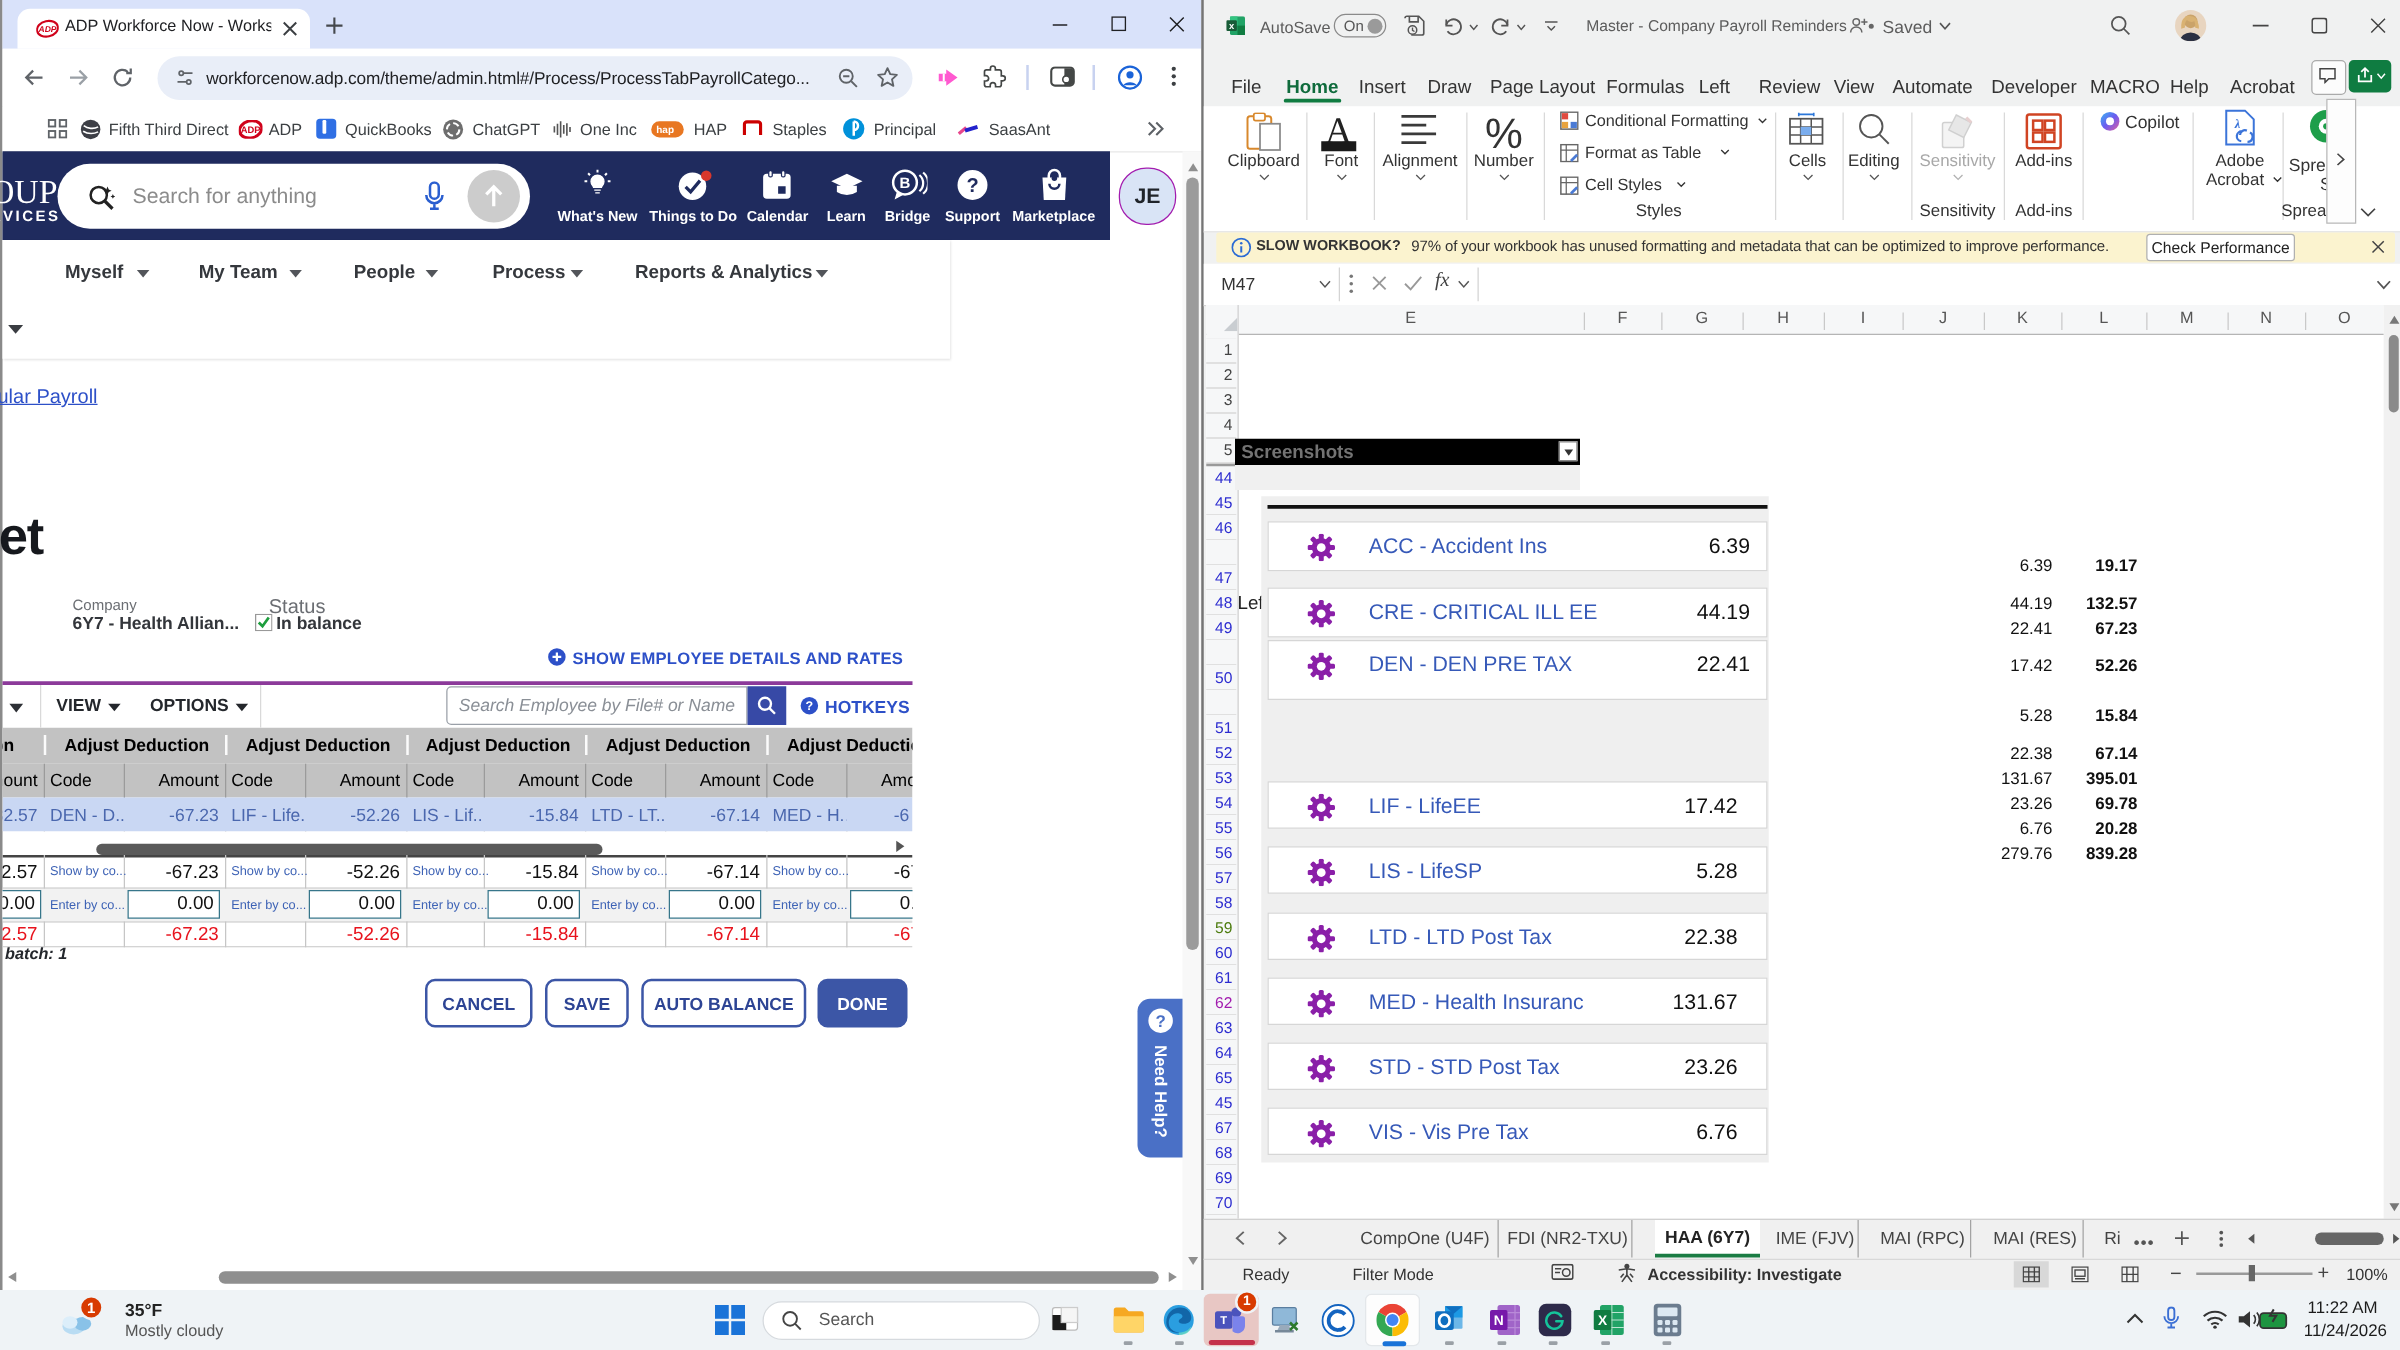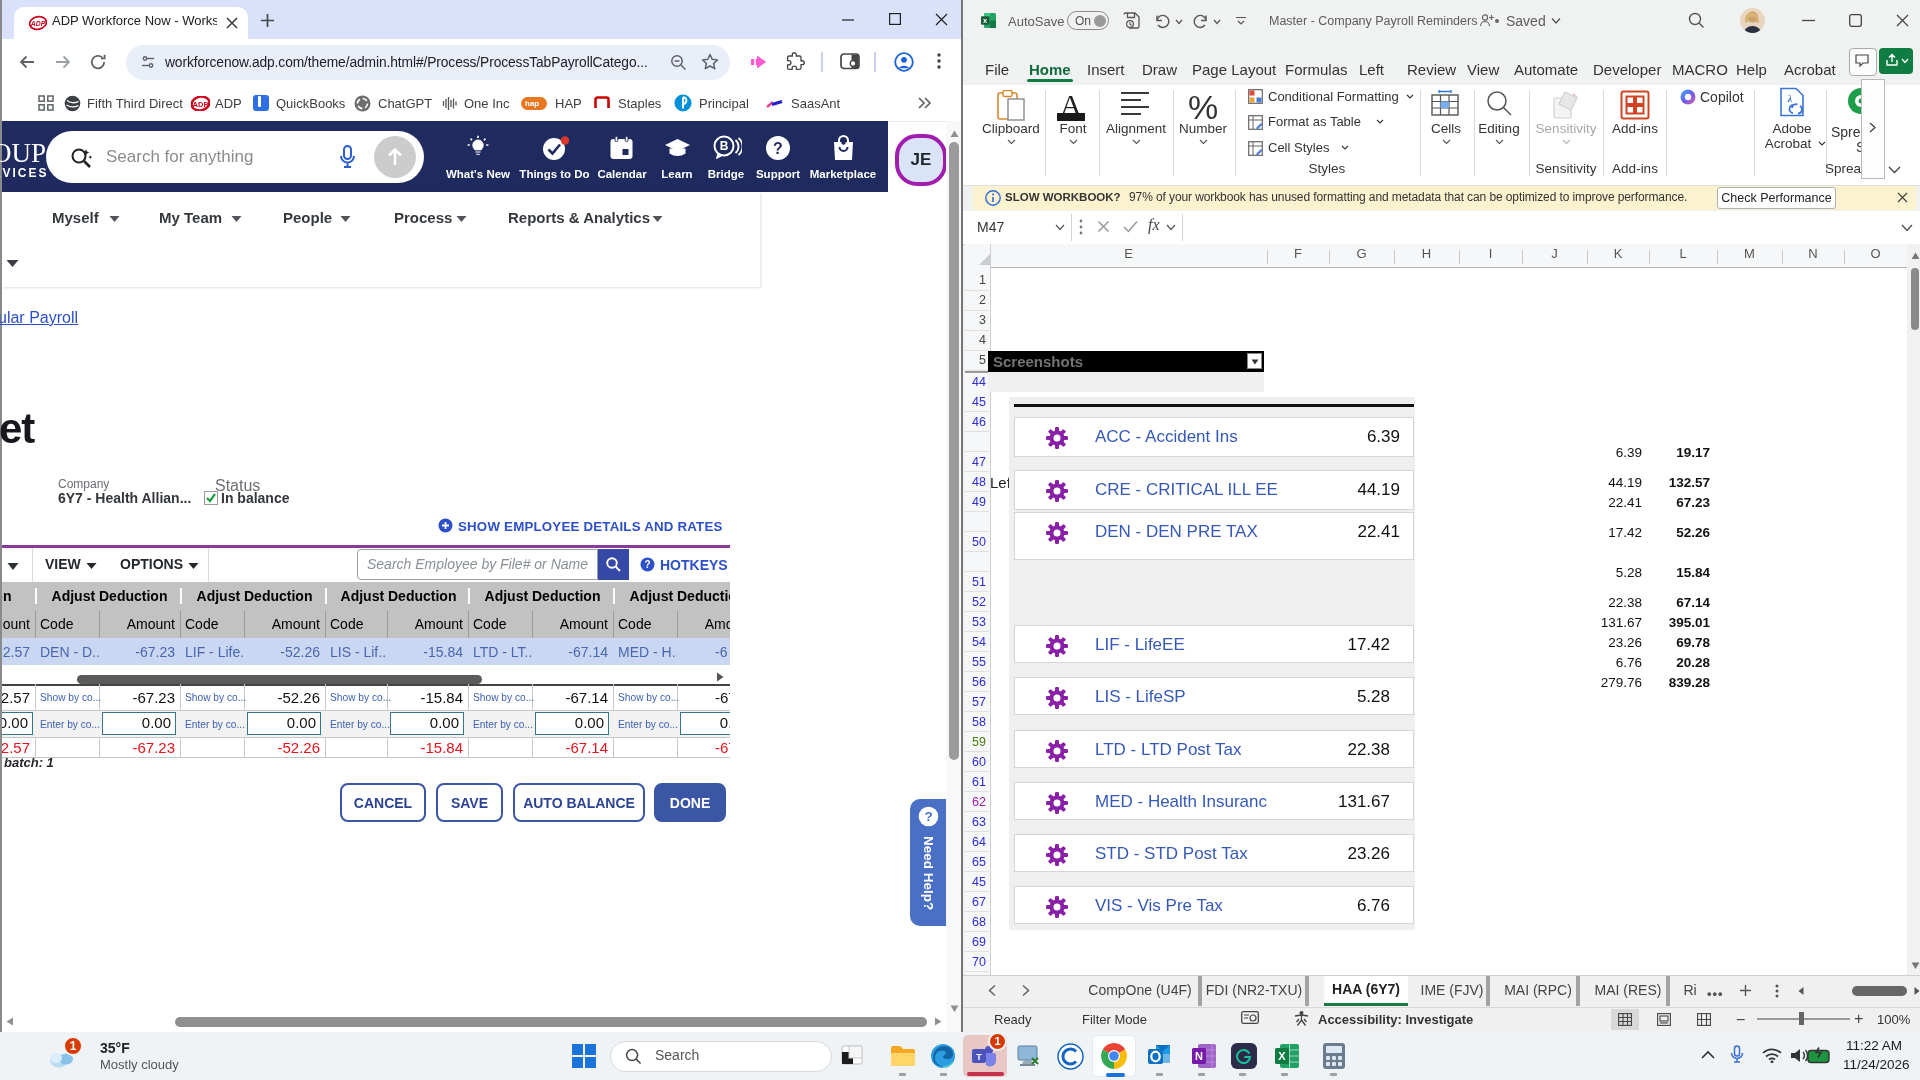--- a/index.html
+++ b/index.html
@@ -30,21 +30,21 @@
 .rc{position:absolute;top:157px;height:18px;line-height:18px;color:#e8131d;font-size:15px;text-align:right;white-space:nowrap}
 .rowline{position:absolute;left:0;width:728px;height:1px;background:#c6c6c6}
 .vl{position:absolute;top:102px;width:1px;height:74px;background:#c6c6c6}
 .vg{position:absolute;top:29px;width:1px;height:54px;background:#9b9b9b}
 
 #excel{position:absolute;left:961px;top:0;width:959px;height:1032px;background:#f0f1f1;border-left:2px solid #757575;box-sizing:border-box}
 .mn{position:absolute;top:55px;height:30px;line-height:30px;font-size:15px;color:#333;white-space:nowrap}
 .rl{position:absolute;font-size:13.5px;color:#333;text-align:center;white-space:nowrap}
 .rt{position:absolute;font-size:13px;color:#333;white-space:nowrap}
 .vsep{position:absolute;top:90px;width:1px;height:86px;background:#d9d9d9}
-.stab{position:absolute;top:976px;height:30px;text-align:center;font-size:14px;color:#444;line-height:29px;border-right:4px solid #a3a3a3;white-space:nowrap;overflow:hidden}
+.stab{position:absolute;top:976px;height:30px;text-align:center;font-size:14px;color:#444;line-height:29px;border-right:1px solid #a3a3a3;white-space:nowrap;overflow:hidden}
 .ch{position:absolute;top:246px;font-size:13px;color:#555;text-align:center}
 .rh{position:absolute;left:2px;width:21px;font-size:12.5px;text-align:right;color:#444}
 .card{position:absolute;left:51px;width:400px;background:#fff;border:1px solid #d6d6d6;box-sizing:border-box}
 .cgear{position:absolute;left:31px;top:9px}
 .cname{position:absolute;left:80px;top:9px;font-size:17px;color:#3659b8;white-space:nowrap}
 .camt{position:absolute;right:13px;top:9px;font-size:17px;color:#111}
 .kv{position:absolute;width:60px;text-align:right;font-size:13.5px;color:#111}
 .lv{position:absolute;width:60px;text-align:right;font-size:13.5px;font-weight:bold;color:#111}
 
 #taskbar{position:absolute;left:0;top:1032px;width:1920px;height:48px;background:#eff3f6}
@@ -271,21 +271,21 @@
       </svg>
     <div class="navlbl" style="left:738px;width:76px">Support</div>
     <svg class="a" style="left:829px;top:134px" width="25" height="27" viewBox="0 0 25 27">
         <path d="M3 8 H22 L21 26 H4 Z" fill="#fff"></path>
         <path d="M8 11 V6.5 a4.5 4.5 0 0 1 9 0 V11" fill="none" stroke="#fff" stroke-width="2"></path>
         <path d="M8.5 13 a4 4 0 0 0 8 0" fill="none" stroke="#1f2b5e" stroke-width="2"></path>
         <circle cx="12.5" cy="8.5" r="2.2" fill="#1f2b5e"></circle>
       </svg>
     <div class="navlbl" style="left:797px;width:88px">Marketplace</div>
 
-    <div class="a" style="left:893px;top:134px;width:44px;height:44px;border-radius:22px;background:#d9e4f6;border:4px solid #a21caf;text-align:center;line-height:44px;font-size:17px;font-weight:bold;color:#20242a">JE</div>
+    <div class="a" style="left:893px;top:134px;width:44px;height:44px;border-radius:22px;background:#d9e4f6;border:1px solid #a21caf;text-align:center;line-height:44px;font-size:17px;font-weight:bold;color:#20242a">JE</div>
     <div id="subnav"></div>
     <div class="menuitem" style="left:50px">Myself</div>
       <svg class="a" style="left:107px;top:215px" width="11" height="8" viewBox="0 0 11 8">
         <path d="M0.5 1 L5.5 7 L10.5 1 Z" fill="#52555a"></path>
       </svg>
     <div class="menuitem" style="left:157px">My Team</div>
       <svg class="a" style="left:229px;top:215px" width="11" height="8" viewBox="0 0 11 8">
         <path d="M0.5 1 L5.5 7 L10.5 1 Z" fill="#52555a"></path>
       </svg>
     <div class="menuitem" style="left:281px">People</div>

